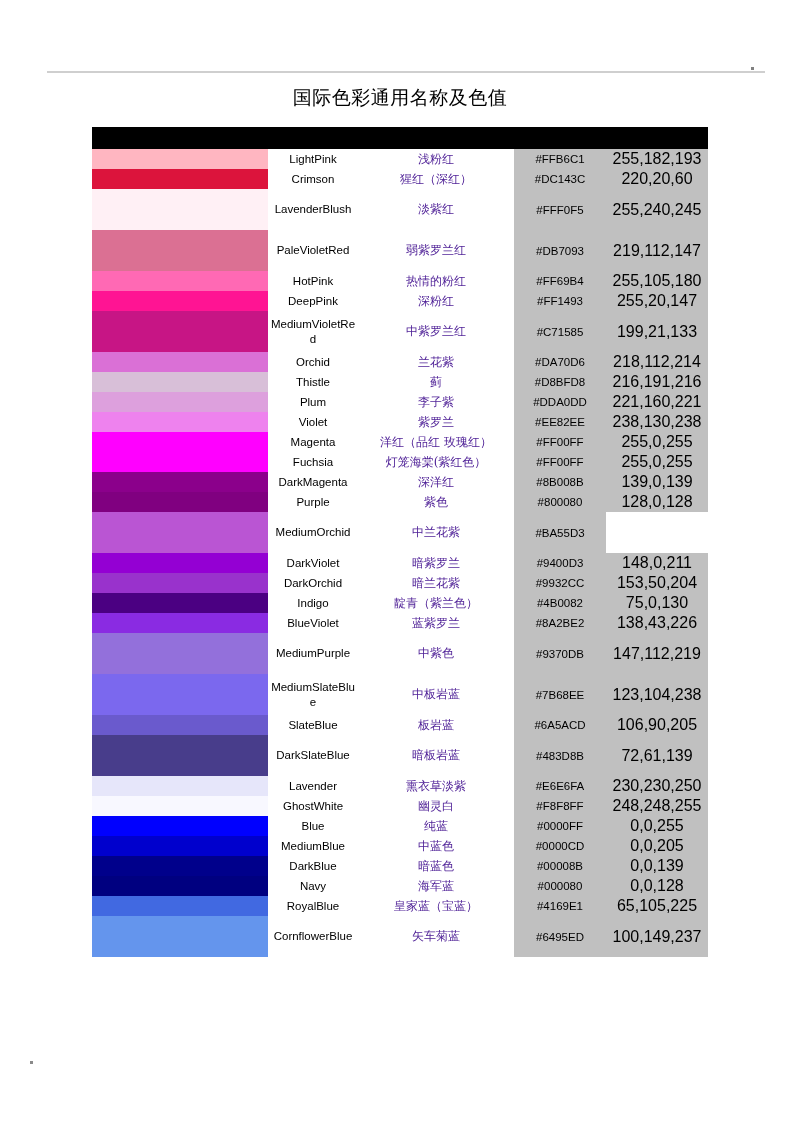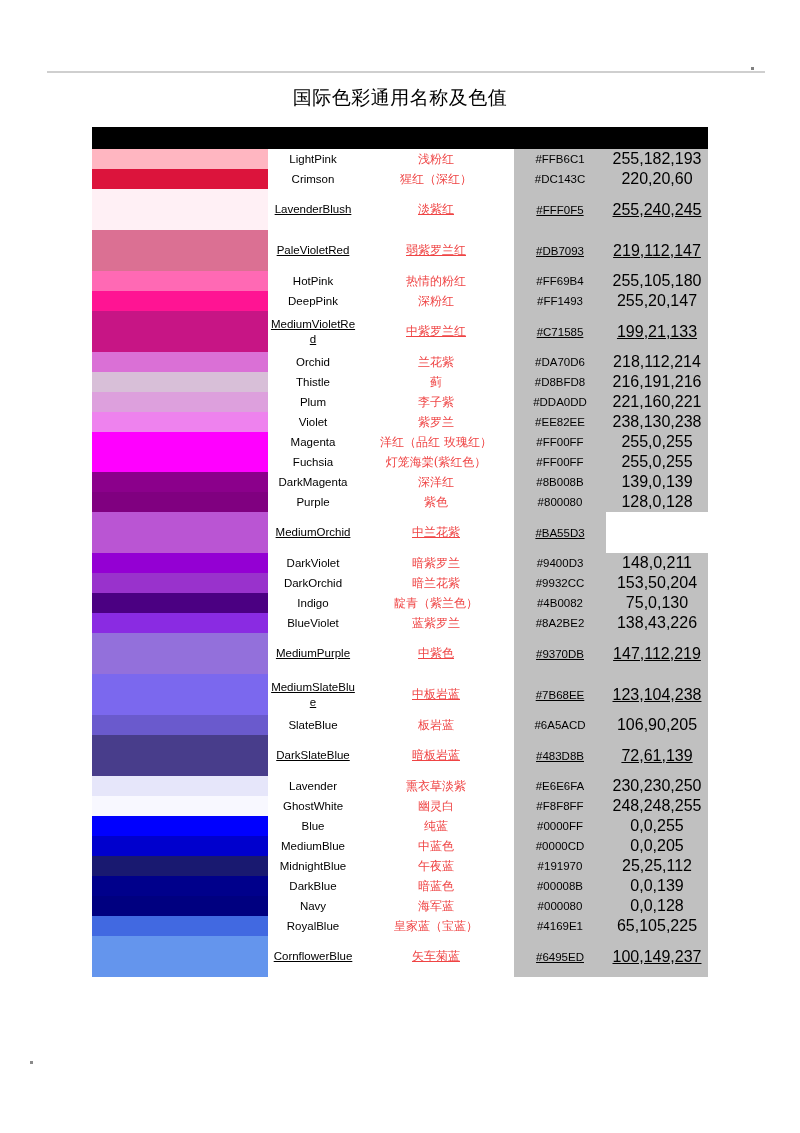--- a/index.html
+++ b/index.html
@@ -89,21 +89,21 @@
     line-height: 15px;
     word-break: break-all;
     padding: 0 2px;
     box-sizing: border-box;
   }
   .c-cn {
     width: 156px;
     flex: 0 0 156px;
     font-family: "DejaVu Serif", "Liberation Serif", serif;
     font-size: 12px;
-    color: #ef4444;
+    color: #4c1d95;
     display: flex;
     align-items: center;
     justify-content: center;
     line-height: 15px;
   }
   .c-hex {
     width: 92px;
     flex: 0 0 92px;
     background: #c0c0c0;
     font-size: 11.5px;
@@ -120,21 +120,21 @@
     font-size: 16px;
     color: #000000;
     text-align: center;
     display: flex;
     align-items: center;
     justify-content: center;
   }
 
   
   .h1 .c-en, .h1 .c-cn, .h1 .c-hex, .h1 .c-rgb, .h1 .c-swatch { height: 20px; }
-  .h2 .c-en, .h2 .c-cn, .h2 .c-hex, .h2 .c-rgb, .h2 .c-swatch { height: 41px; text-decoration: underline; }
+  .h2 .c-en, .h2 .c-cn, .h2 .c-hex, .h2 .c-rgb, .h2 .c-swatch { height: 41px; }
 
   
   .bottom-dot {
     position: absolute;
     left: 30px;
     top: 1061px;
     width: 3px;
     height: 3px;
     background: #8a8a8a;
   }
@@ -339,27 +339,20 @@
         <div class="c-rgb">0,0,255</div>
       </div>
       <div class="crow h1">
         <div class="c-swatch" style="background: rgb(0, 0, 205);"></div>
         <div class="c-en">MediumBlue</div>
         <div class="c-cn">中蓝色</div>
         <div class="c-hex">#0000CD</div>
         <div class="c-rgb">0,0,205</div>
       </div>
       <div class="crow h1">
-        <div class="c-swatch" style="background: rgb(25, 25, 112);"></div>
-        <div class="c-en">MidnightBlue</div>
-        <div class="c-cn">午夜蓝</div>
-        <div class="c-hex">#191970</div>
-        <div class="c-rgb">25,25,112</div>
-      </div>
-      <div class="crow h1">
         <div class="c-swatch" style="background: rgb(0, 0, 139);"></div>
         <div class="c-en">DarkBlue</div>
         <div class="c-cn">暗蓝色</div>
         <div class="c-hex">#00008B</div>
         <div class="c-rgb">0,0,139</div>
       </div>
       <div class="crow h1">
         <div class="c-swatch" style="background: rgb(0, 0, 128);"></div>
         <div class="c-en">Navy</div>
         <div class="c-cn">海军蓝</div>

